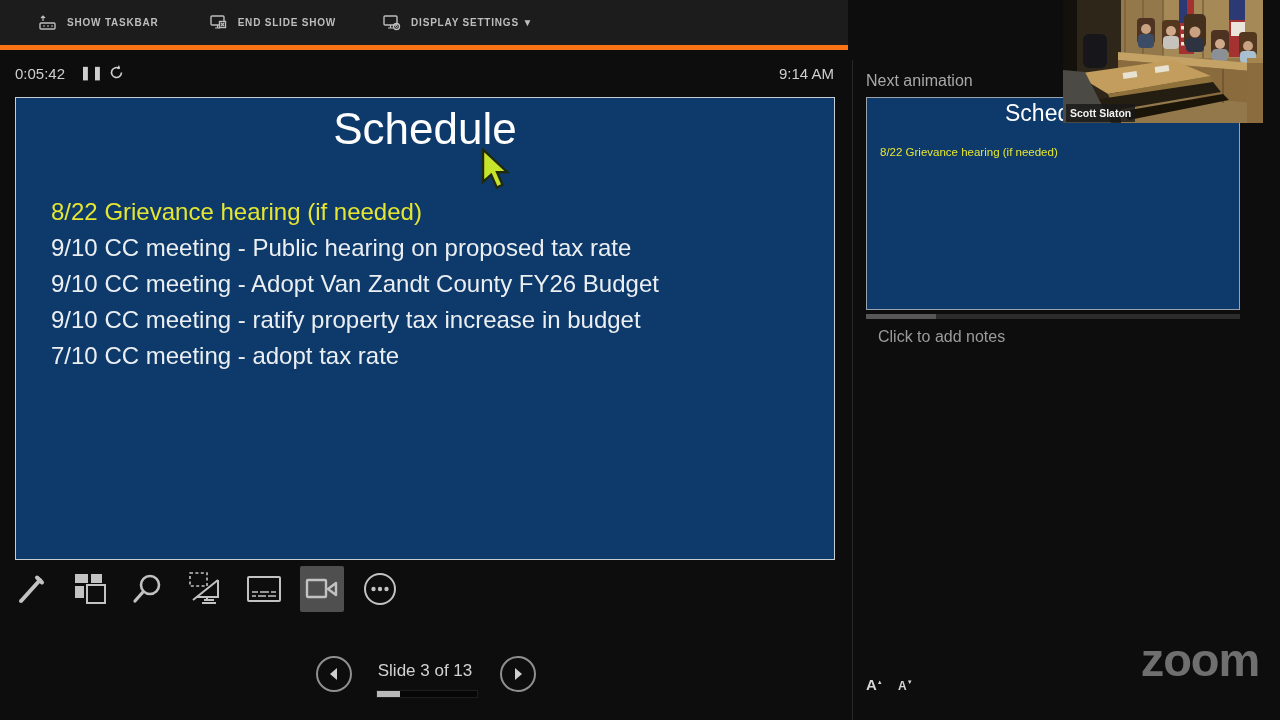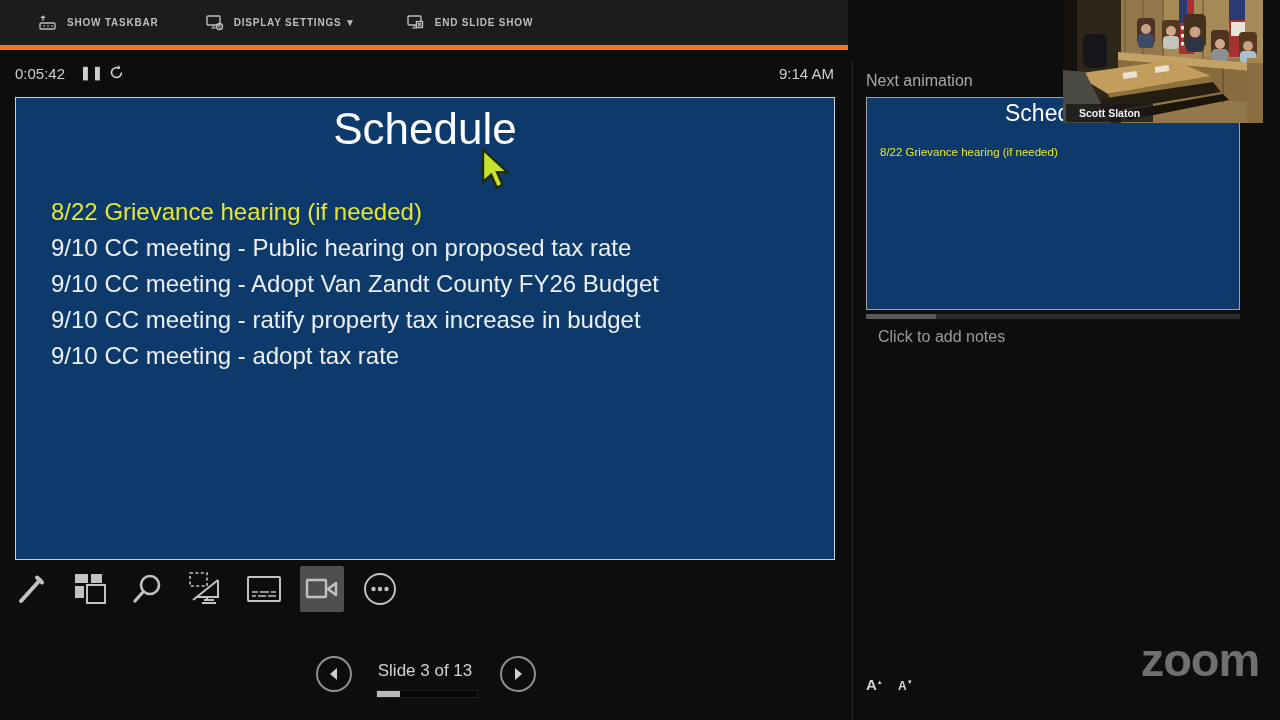--- a/index.html
+++ b/index.html
@@ -61,65 +61,65 @@
   .font-btn{position:absolute;top:676px;width:24px;height:22px;color:#d6d6d6;}
   .font-btn .A{font-size:15px;font-weight:700;}
   .font-btn.small .A{font-size:12px;}
   .font-btn .mark{font-size:6px;vertical-align:super;}
   .font-inc{left:866px;} .font-dec{left:898px;}
 
   
   .video{position:absolute;left:1063px;top:0;width:200px;height:123px;background:#111;z-index:5;}
   .video svg{display:block;}
   .name-tag{position:absolute;left:3px;bottom:1px;background:rgba(24,24,24,.82);color:#f2f2f2;
-            font-size:10.5px;font-weight:700;padding:3px 13px;white-space:nowrap;}
+            font-size:10.5px;font-weight:700;padding:3px 4px;white-space:nowrap;}
 
   
   .watermark{position:absolute;left:1120px;top:632px;width:160px;text-align:center;
              font-size:47px;font-weight:700;letter-spacing:-1px;color:#6f6f6f;}
 </style>
 </head>
 <body>
 
 <div class="stage">
 
   <div class="topbar">
     <div class="tb-btn">
       <span class="tb-ico">
         <svg width="18" height="16" viewBox="0 0 18 16">
             <rect x="1" y="8" width="15" height="6" rx="1"></rect>
             <path d="M4 11h2 M8 11h2 M12 11h2" stroke-width="1.2"></path>
             <path d="M4 6V1 M2 3l2-2 2 2" stroke-width="1.2"></path>
           </svg>
       </span>
       <span class="lbl">SHOW TASKBAR</span>
-    </div>
-    <div class="tb-btn" style="margin-left:46px;">
-      <span class="tb-ico">
-        <svg width="18" height="16" viewBox="0 0 18 16">
-            <rect x="1" y="1" width="13" height="9" rx="1"></rect>
-            <path d="M5 13h5 M7.5 10v3" stroke-width="1.2"></path>
-            <circle cx="13.5" cy="11.5" r="3"></circle>
-            <circle cx="13.5" cy="11.5" r="1" stroke-width="1"></circle>
-          </svg>
-      </span>
-      <span class="lbl">DISPLAY SETTINGS ▼</span>
     </div>
     <div class="tb-btn" style="margin-left:50px;">
       <span class="tb-ico">
         <svg width="18" height="16" viewBox="0 0 18 16">
             <rect x="1" y="1" width="13" height="9" rx="1"></rect>
             <path d="M5 13h5 M7.5 10v3" stroke-width="1.2"></path>
             <rect x="9" y="6" width="7" height="7" fill="#1c1c1c" stroke="none"></rect>
             <rect x="9.5" y="6.5" width="6" height="6"></rect>
             <path d="M11 8l3 3 M14 8l-3 3" stroke-width="1.2"></path>
           </svg>
       </span>
       <span class="lbl">END SLIDE SHOW</span>
     </div>
+    <div class="tb-btn" style="margin-left:46px;">
+      <span class="tb-ico">
+        <svg width="18" height="16" viewBox="0 0 18 16">
+            <rect x="1" y="1" width="13" height="9" rx="1"></rect>
+            <path d="M5 13h5 M7.5 10v3" stroke-width="1.2"></path>
+            <circle cx="13.5" cy="11.5" r="3"></circle>
+            <circle cx="13.5" cy="11.5" r="1" stroke-width="1"></circle>
+          </svg>
+      </span>
+      <span class="lbl">DISPLAY SETTINGS ▼</span>
+    </div>
   </div>
 
   <div class="timer-row">
     <span class="timer-txt">0:05:42</span>
     <span class="pause-btn">❚❚</span>
     <span class="restart-btn">
       <svg width="17" height="17" viewBox="0 0 17 17">
           <path d="M13.5 8.5a5 5 0 1 1-2-4" fill="none" stroke="#cfcfcf" stroke-width="1.6"></path>
           <path d="M11 1l1.2 3.4L8.8 5z" fill="#cfcfcf"></path>
         </svg>
@@ -127,21 +127,21 @@
     <span class="clock-txt">9:14 AM</span>
   </div>
 
   <div class="slide">
     <div class="slide-title">Schedule</div>
     <div class="slide-body">
       <div class="slide-line yellow">8/22 Grievance hearing (if needed)</div>
       <div class="slide-line">9/10 CC meeting - Public hearing on proposed tax rate</div>
       <div class="slide-line">9/10 CC meeting - Adopt Van Zandt County FY26 Budget</div>
       <div class="slide-line">9/10 CC meeting - ratify property tax increase in budget</div>
-      <div class="slide-line">9/10 CC meeting - adopt tax rate</div>
+      <div class="slide-line">7/10 CC meeting - adopt tax rate</div>
     </div>
     <div class="cursor">
       <svg width="34" height="42" viewBox="0 0 20 26">
           <polygon points="2,1 2,21 7,16.5 10.5,24.5 14,22.8 10.6,15 17,15" fill="#c6e42c" stroke="#20290a" stroke-width="1.4"></polygon>
         </svg>
     </div>
   </div>
 
   <div class="tools">
     <div class="tool">

